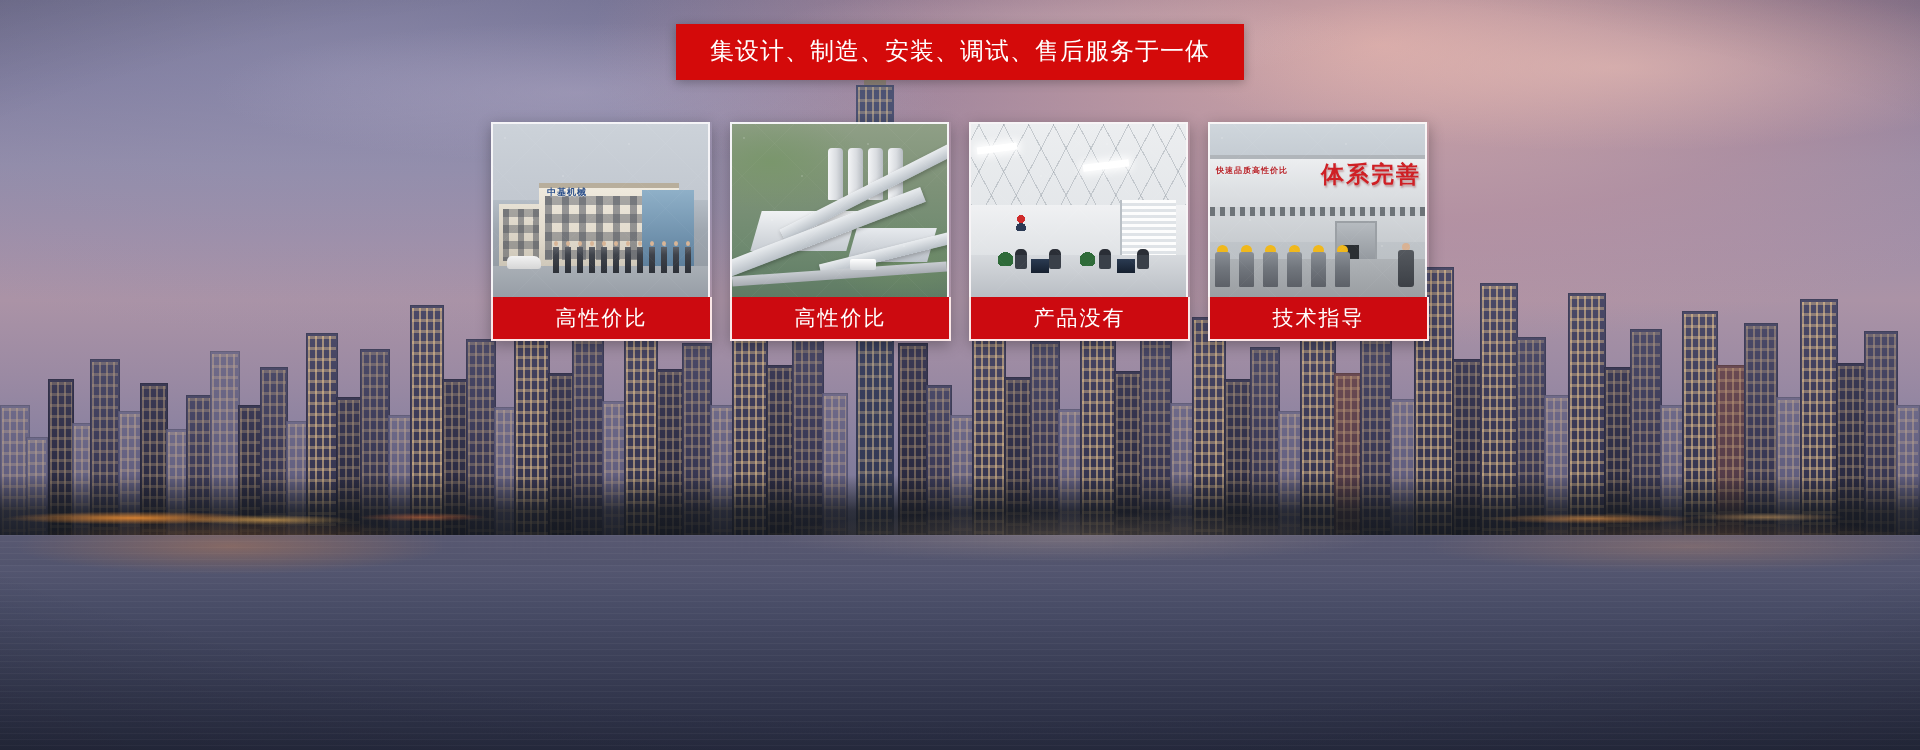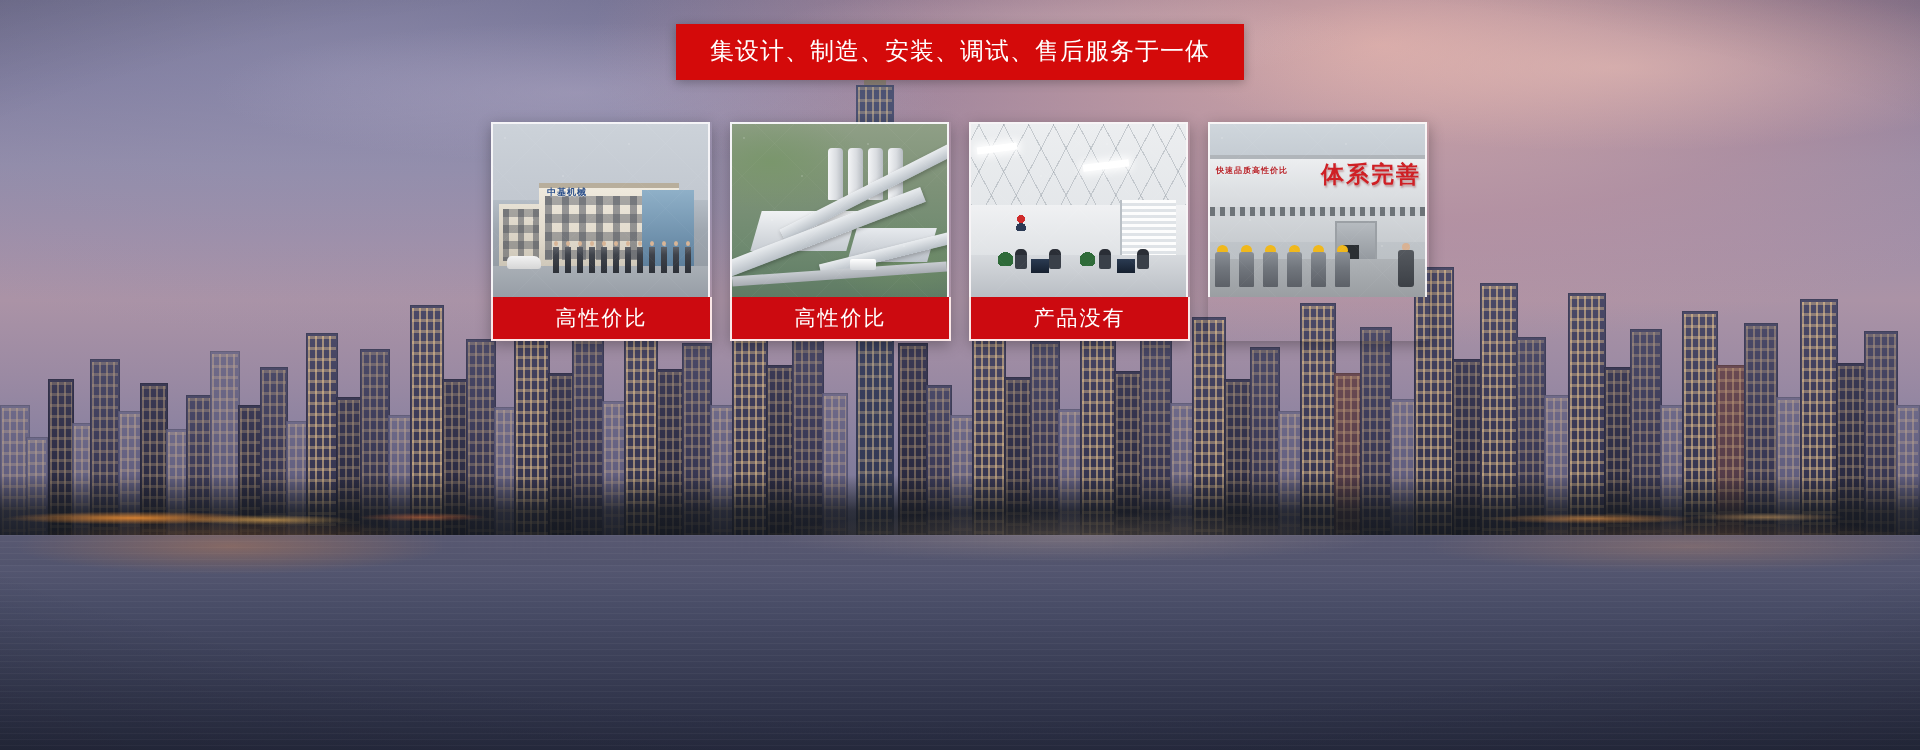--- a/index.html
+++ b/index.html
@@ -744,17 +744,18 @@
                 <div class="helmet"></div>
                 <div class="body"></div>
               </div>
             <div class="boss">
                 <div class="head"></div>
                 <div class="body"></div>
               </div>
           </div>
           <div class="wm"></div>
         </div>
+        <div class="card-label">技术指导</div>
       </div>
 
     </div>
   </div>
 </div>
 
 </body></html>

